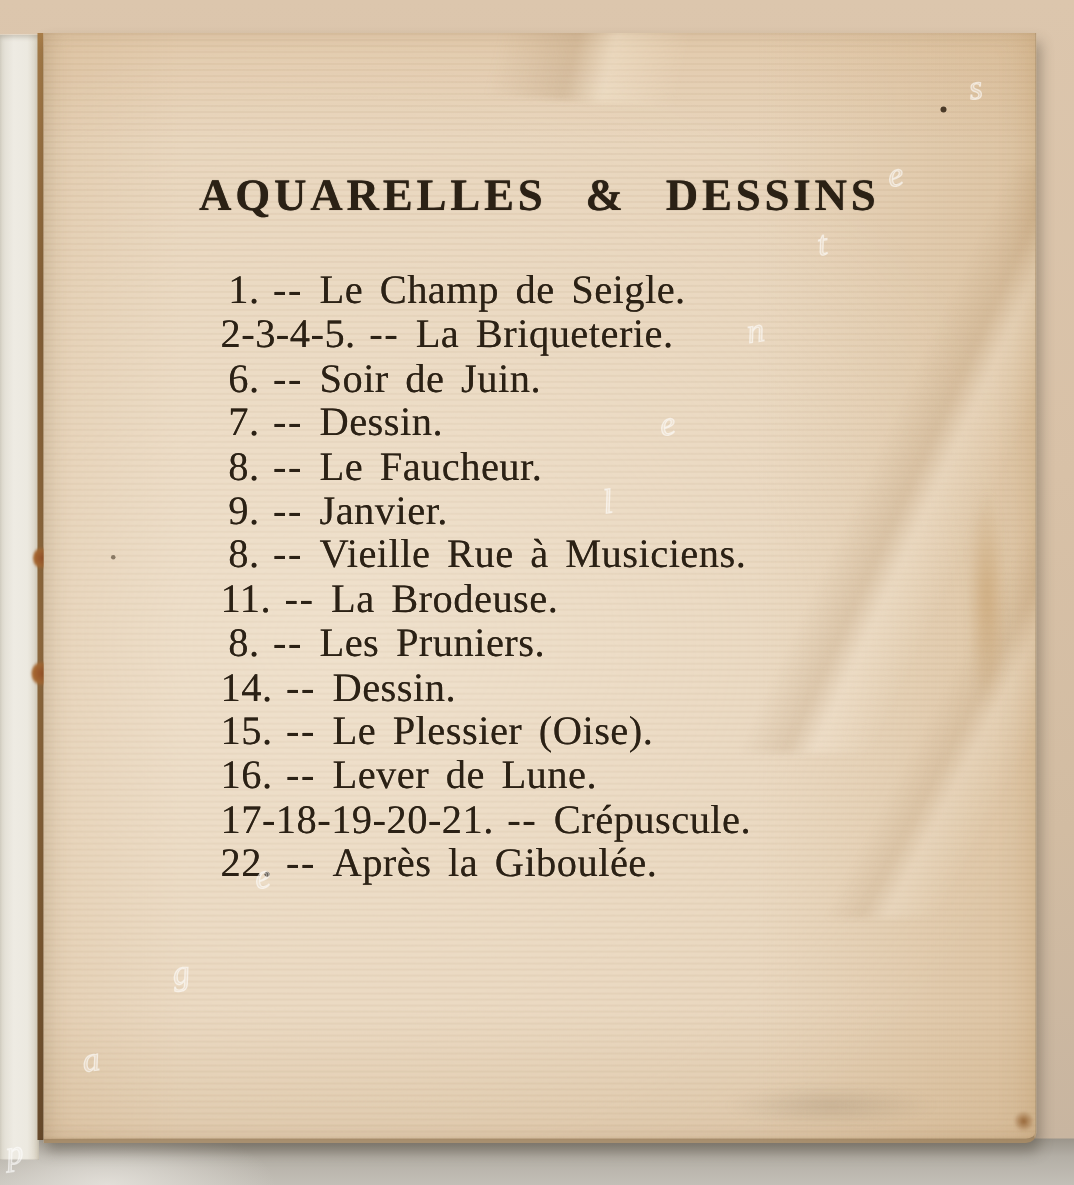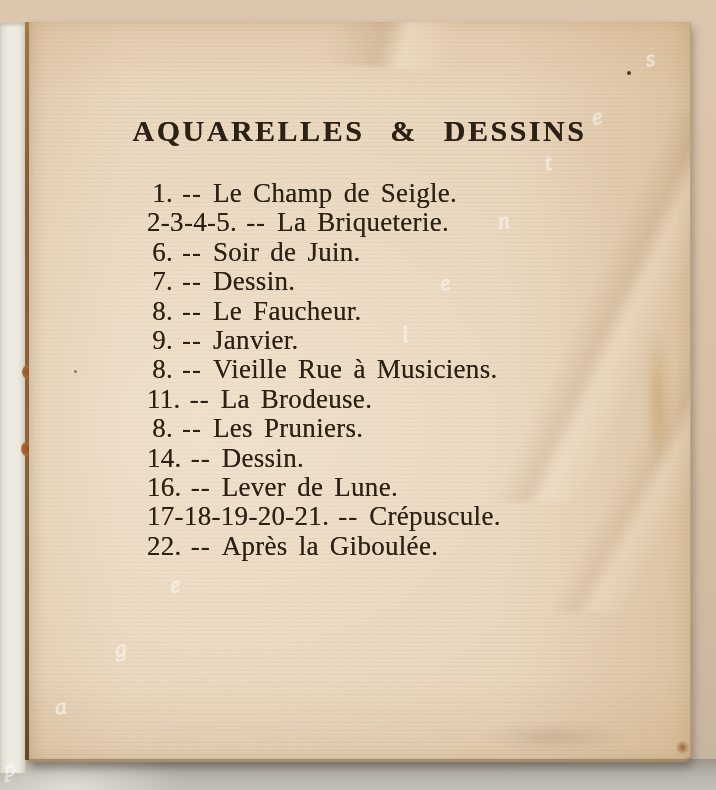--- a/index.html
+++ b/index.html
@@ -111,20 +111,21 @@
       <div class="row"><span class="num">1.</span><span class="sep">--</span><span class="label">Le Champ de Seigle.</span></div>
       <div class="row"><span class="num">2-3-4-5.</span><span class="sep">--</span><span class="label">La Briqueterie.</span></div>
       <div class="row"><span class="num">6.</span><span class="sep">--</span><span class="label">Soir de Juin.</span></div>
       <div class="row"><span class="num">7.</span><span class="sep">--</span><span class="label">Dessin.</span></div>
       <div class="row"><span class="num">8.</span><span class="sep">--</span><span class="label">Le Faucheur.</span></div>
       <div class="row"><span class="num">9.</span><span class="sep">--</span><span class="label">Janvier.</span></div>
       <div class="row"><span class="num">8.</span><span class="sep">--</span><span class="label">Vieille Rue à Musiciens.</span></div>
       <div class="row"><span class="num">11.</span><span class="sep">--</span><span class="label">La Brodeuse.</span></div>
       <div class="row"><span class="num">8.</span><span class="sep">--</span><span class="label">Les Pruniers.</span></div>
       <div class="row"><span class="num">14.</span><span class="sep">--</span><span class="label">Dessin.</span></div>
+      <div class="row"><span class="num">15.</span><span class="sep">--</span><span class="label">Le Plessier (Oise).</span></div>
       <div class="row"><span class="num">16.</span><span class="sep">--</span><span class="label">Lever de Lune.</span></div>
       <div class="row"><span class="num">17-18-19-20-21.</span><span class="sep">--</span><span class="label">Crépuscule.</span></div>
       <div class="row"><span class="num">22.</span><span class="sep">--</span><span class="label">Après la Giboulée.</span></div>
     </div>
   </div>
 
   <div>
       <span class="wm" style="left: 646px; top: 46px;">s</span>
       <span class="wm" style="left: 592px; top: 104px;">e</span>
       <span class="wm" style="left: 545px; top: 150px;">t</span>

